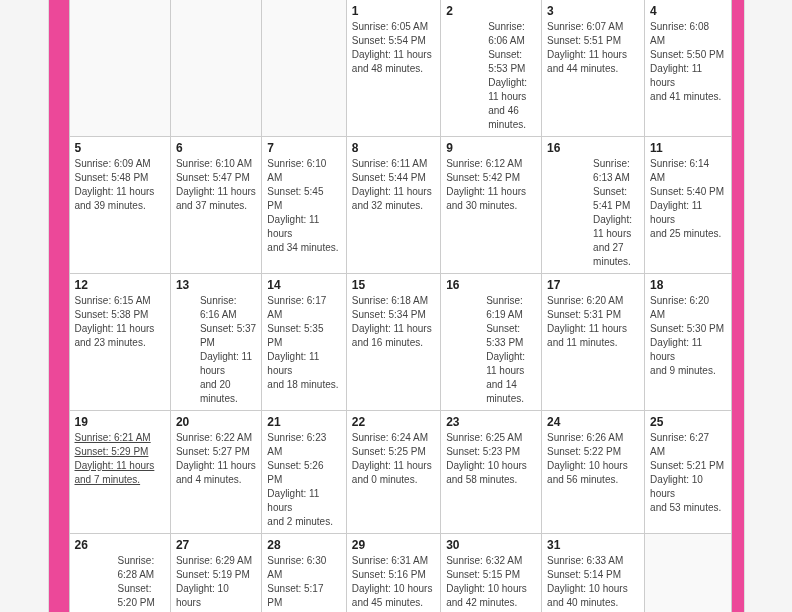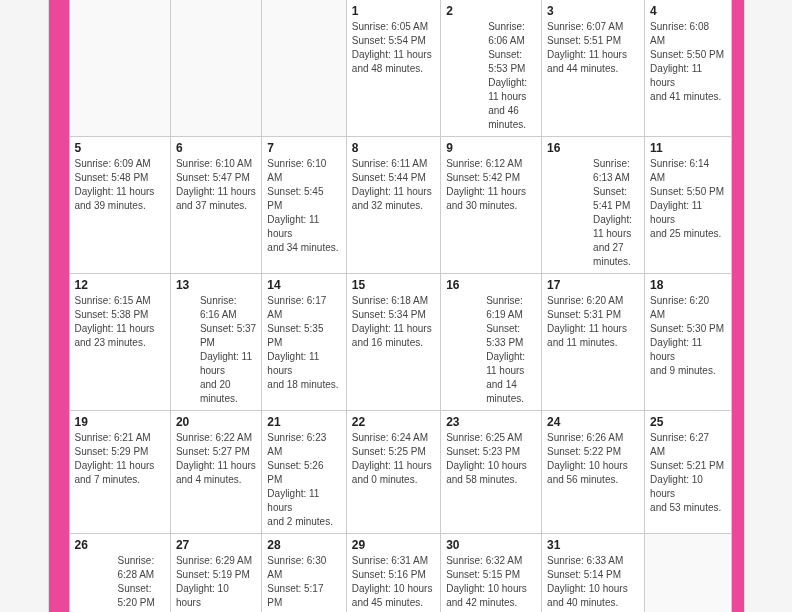--- a/index.html
+++ b/index.html
@@ -206,21 +206,21 @@
           <td>
             <div class="day-num">16</div>
             <div class="day-info" style="white-space: pre-line; margin-left: 46px;">Sunrise: 6:13 AM
 Sunset: 5:41 PM
 Daylight: 11 hours
 and 27 minutes.</div>
           </td>
           <td>
             <div class="day-num">11</div>
             <div class="day-info" style="white-space: pre-line;">Sunrise: 6:14 AM
-Sunset: 5:50 PM
+Sunset: 5:40 PM
 Daylight: 11 hours
 and 25 minutes.</div>
           </td>
         </tr>
         <tr>
           <td>
             <div class="day-num">12</div>
             <div class="day-info" style="white-space: pre-line;">Sunrise: 6:15 AM
 Sunset: 5:38 PM
 Daylight: 11 hours
@@ -265,21 +265,21 @@
             <div class="day-num">18</div>
             <div class="day-info" style="white-space: pre-line;">Sunrise: 6:20 AM
 Sunset: 5:30 PM
 Daylight: 11 hours
 and 9 minutes.</div>
           </td>
         </tr>
         <tr>
           <td>
             <div class="day-num">19</div>
-            <div class="day-info" style="white-space: pre-line;">Sunrise: 6:21 AM
+            <div class="day-info" style="white-space: pre-line; text-decoration: underline;">Sunrise: 6:21 AM
 Sunset: 5:29 PM
 Daylight: 11 hours
 and 7 minutes.</div>
           </td>
           <td>
             <div class="day-num">20</div>
             <div class="day-info" style="white-space: pre-line;">Sunrise: 6:22 AM
 Sunset: 5:27 PM
 Daylight: 11 hours
 and 4 minutes.</div>

